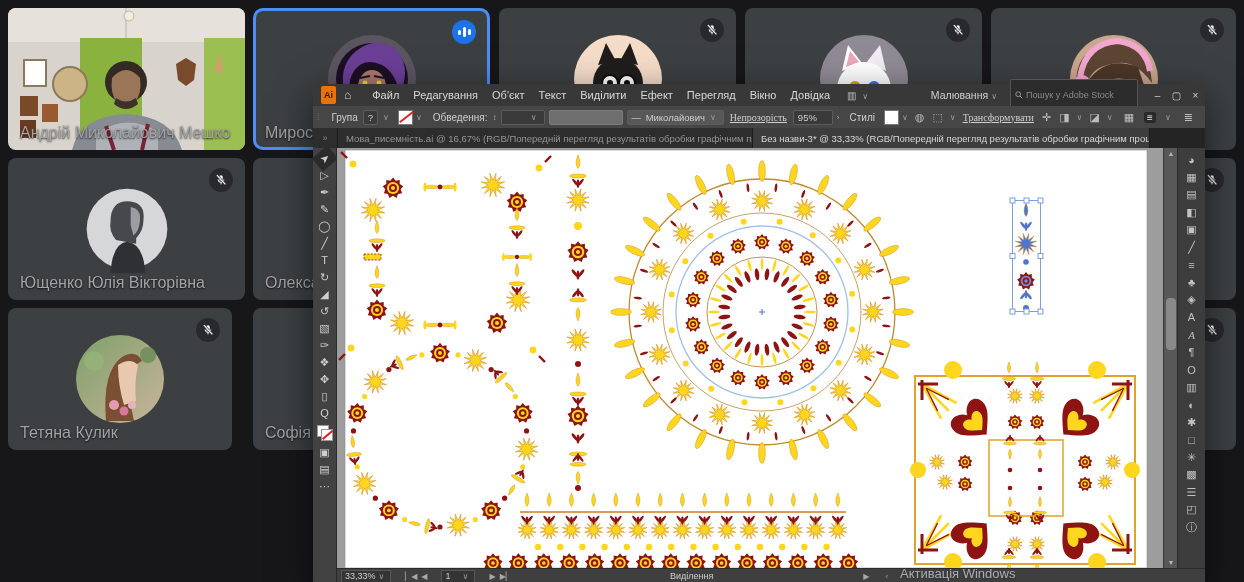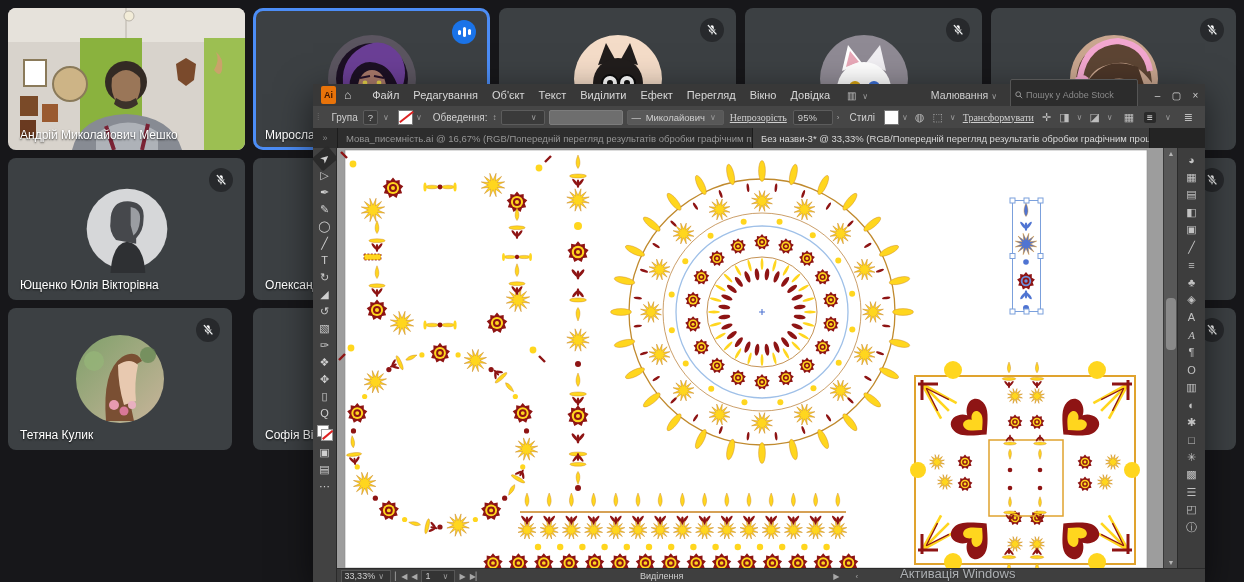--- a/index.html
+++ b/index.html
@@ -1,21 +1,21 @@
 <!DOCTYPE html>
 <html><head>
 <meta charset="utf-8">
 <style>
   html,body{margin:0;padding:0;background:#0e0e10;}
   #root{position:relative;width:1244px;height:582px;background:#17171a;overflow:hidden;
         font-family:"Liberation Sans", sans-serif;}
   
   .tile{position:absolute;background:#3c4043;border-radius:8px;overflow:hidden;}
   .tile.speaking{box-shadow:0 0 0 3px #4c8df6 inset;border-radius:10px;}
-  .tile-name{position:absolute;left:12px;bottom:8px;color:#ffffff;font-size:12px;
+  .tile-name{position:absolute;left:12px;bottom:8px;color:#a3a3a3;font-size:16px;
              text-shadow:0 1px 2px rgba(0,0,0,.8);white-space:nowrap;margin-top:39px;}
   .mute{position:absolute;top:10px;right:12px;width:24px;height:24px;border-radius:50%;
         background:rgba(32,33,36,.75);display:flex;align-items:center;justify-content:center;}
   .speakind{position:absolute;top:12px;right:14px;width:24px;height:24px;border-radius:50%;
         background:#1a73e8;display:flex;align-items:center;justify-content:center;gap:2px;}
   .speakind i{display:block;width:3px;background:#fff;border-radius:2px;}
   .avatar-wrap{position:absolute;left:0;top:0;width:100%;height:100%;
         display:flex;align-items:center;justify-content:center;}
   
   #ai{position:absolute;left:313px;top:84px;width:892px;height:498px;background:#323232;
@@ -82,22 +82,22 @@
   #vscroll .dn{position:absolute;bottom:2px;left:0;width:14px;}
   
   #ai-panel{position:absolute;left:864px;top:64px;width:28px;height:420px;background:#3d3d3d;
       border-left:1px solid #2b2b2b;display:flex;flex-direction:column;align-items:center;
       padding-top:3px;box-sizing:border-box;}
   .pic{width:22px;height:17.5px;display:flex;align-items:center;justify-content:center;
       color:#c2c2c2;font-size:11px;}
   
   #ai-status{position:absolute;left:24px;top:484px;width:868px;height:14px;background:#3f3f3f;
       border-top:1px solid #2b2b2b;display:flex;align-items:center;font-size:9px;color:#cfcfcf;}
-  .st-box{background:#343434;border:1px solid #575757;padding:0 3px;margin:0 2px;display:flex;
-      align-items:center;gap:3px;height:11px;justify-content:flex-end;}
+  .st-box{background:#343434;border:1px solid #575757;padding:0 3px;margin:0 12px;display:flex;
+      align-items:center;gap:3px;height:11px;}
   .st-ic{color:#a8a8a8;font-size:8px;margin:0 2px;}
   
   #wm{position:absolute;left:900px;top:566px;color:#bfc3c7;font-size:13px;opacity:.85;
       text-shadow:0 1px 2px rgba(0,0,0,.4);z-index:60;}
   
   svg{display:block;}
 </style>
 </head>
 <body>
 

